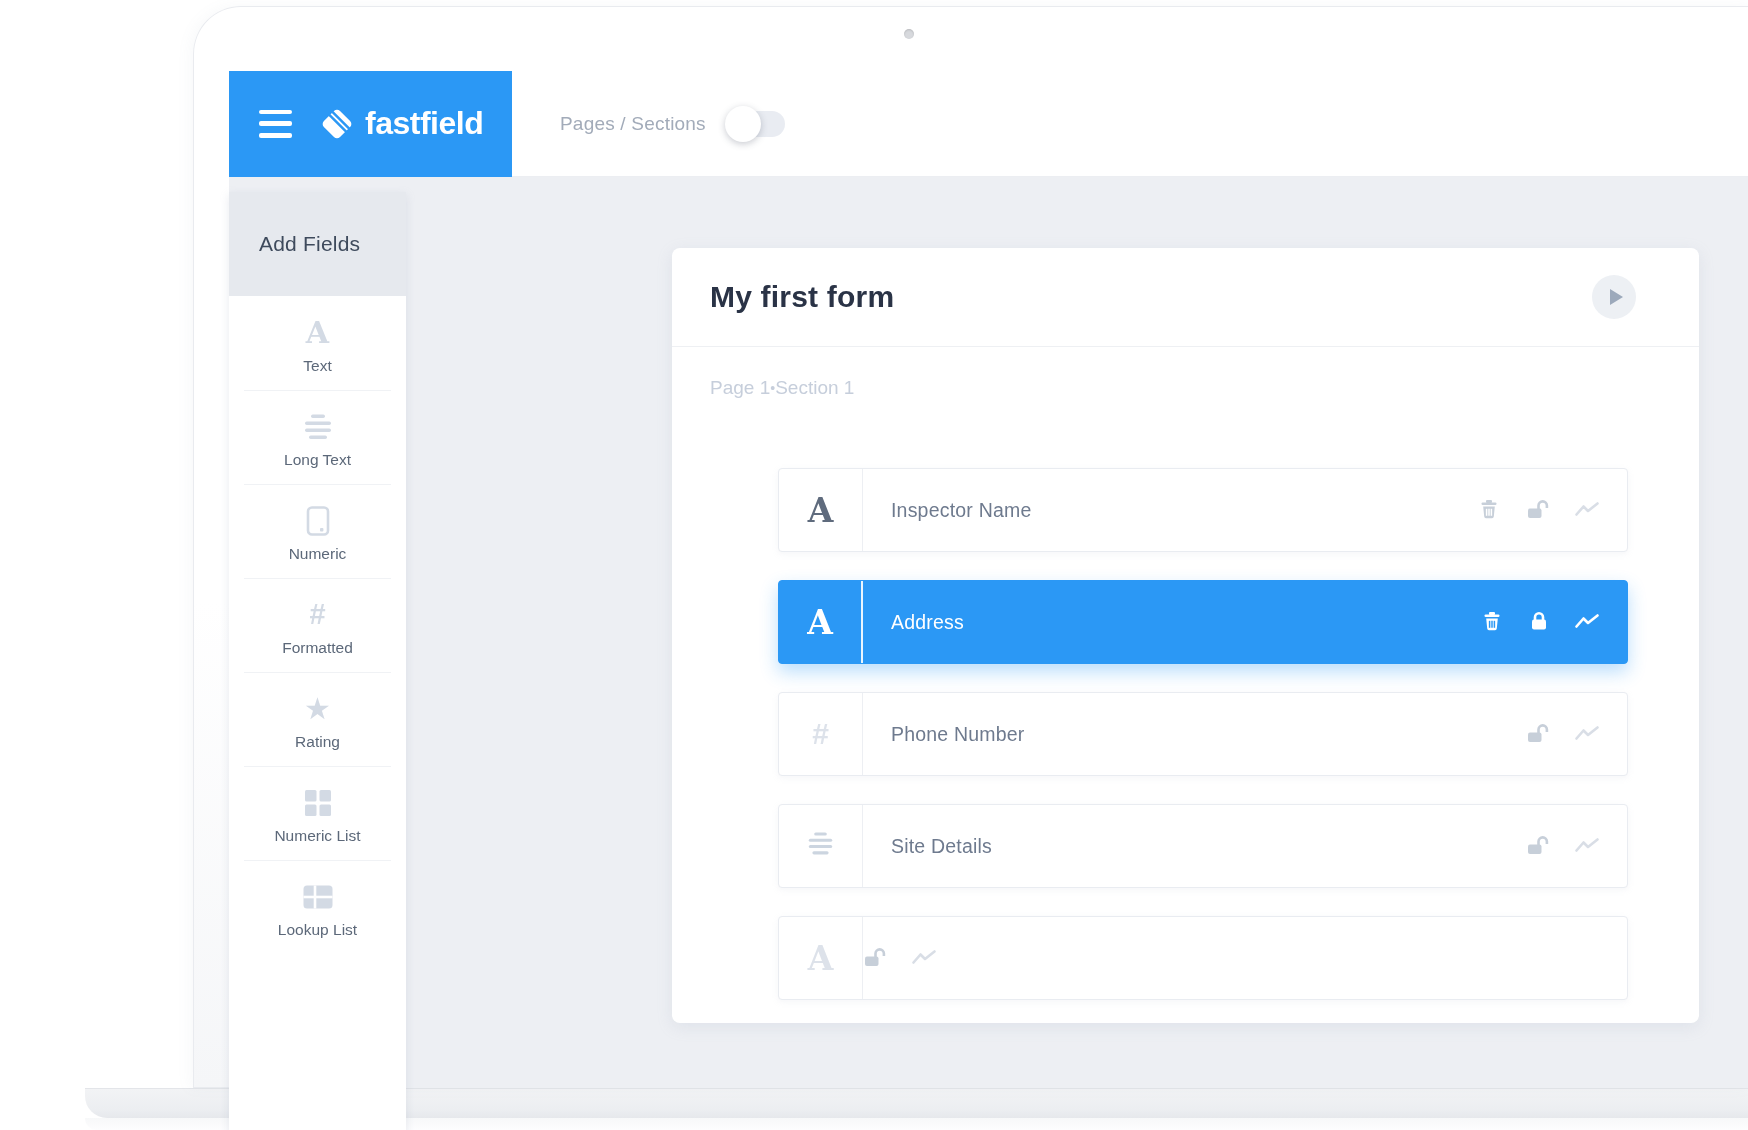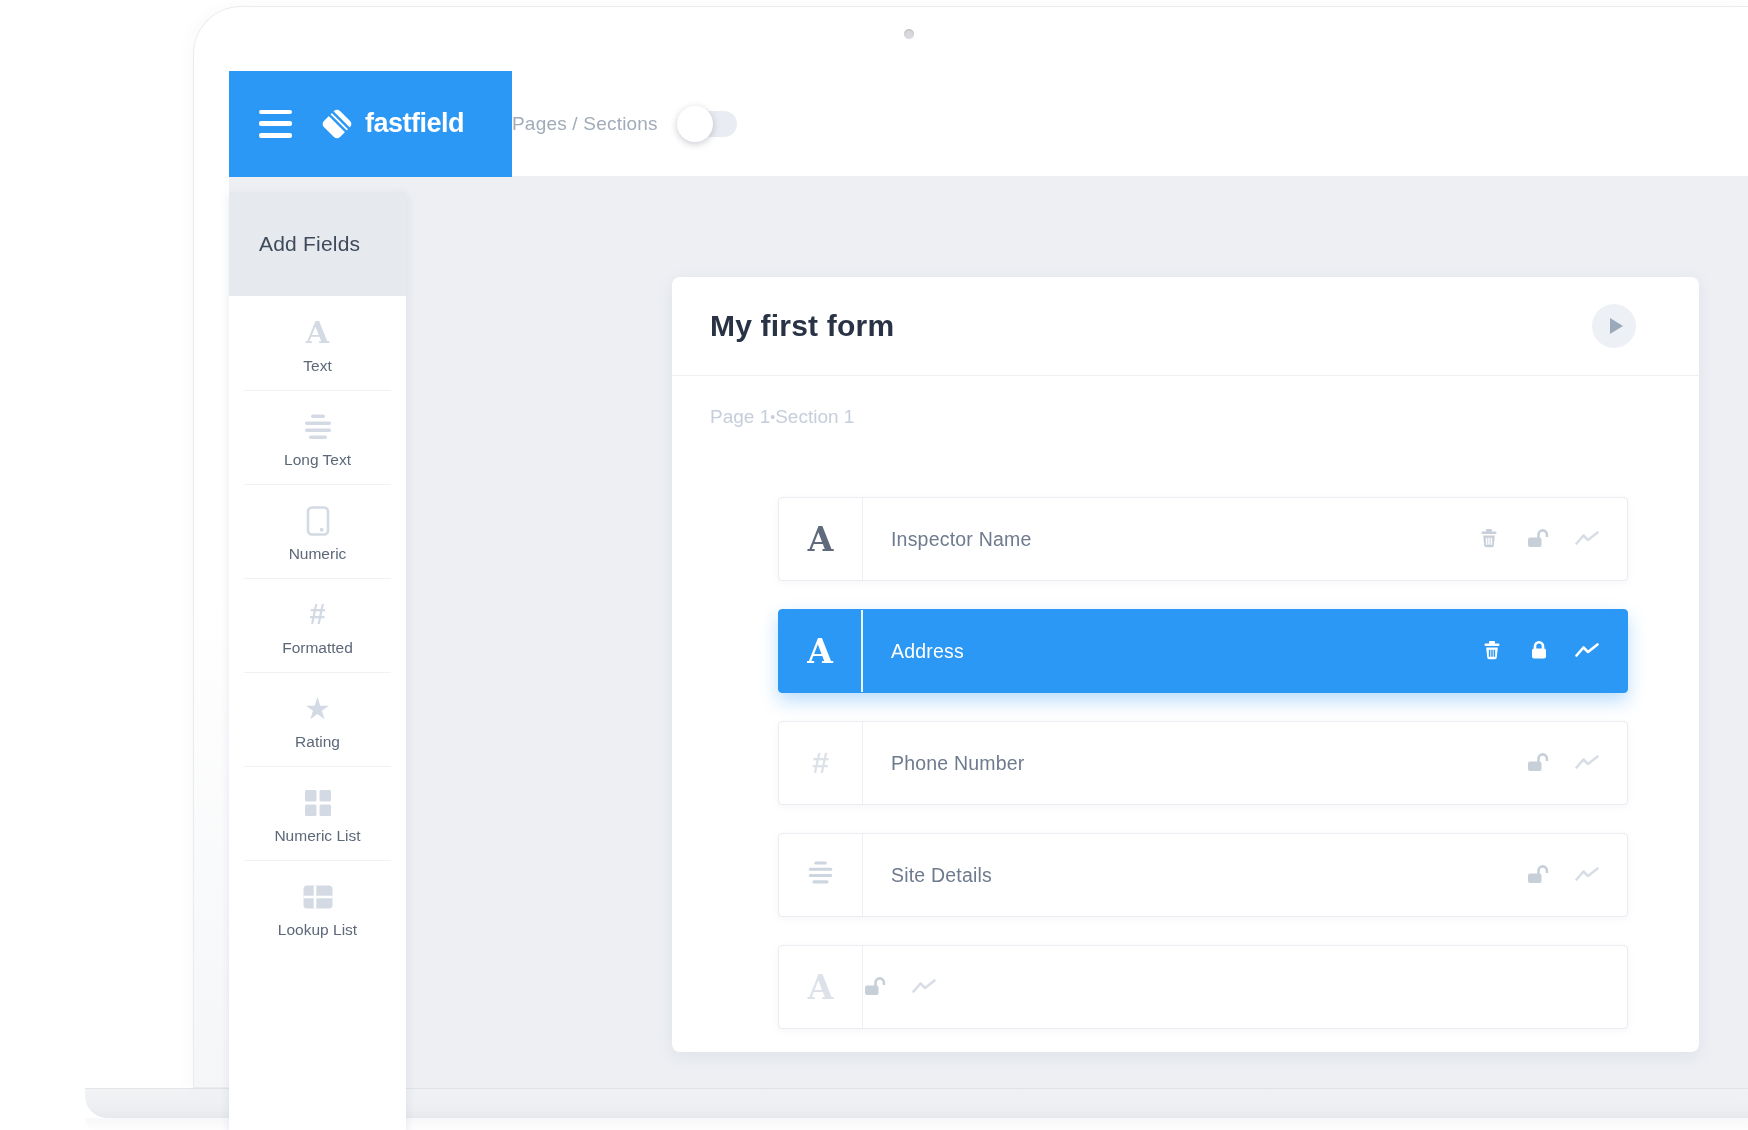--- a/index.html
+++ b/index.html
@@ -36,23 +36,23 @@
     display:flex; align-items:center;
   }
   .brand-block {
     width:283px; height:106px; background:#2b98f5;
     display:flex; align-items:center; padding-left:30px; flex:none;
   }
   .hamburger { width:33px; height:28px; background:none; border:none; cursor:pointer;
     display:flex; flex-direction:column; justify-content:space-between; }
   .hamburger span { display:block; width:33px; height:4.5px; background:#ffffff; border-radius:2px; }
   .logo { margin-left:26px; width:38px; height:38px; display:inline-flex; }
-  .brand { color:#ffffff; font-size:27px; font-weight:700; letter-spacing:-0.5px; margin-left:9px; }
-
-  .toggle-area { display:flex; align-items:center; }
+  .brand { color:#ffffff; font-size:32px; font-weight:700; letter-spacing:-0.5px; margin-left:9px; }
+
+  .toggle-area { display:flex; align-items:center; margin-left:48px; }
   .toggle-label { color:#a2abb9; font-size:19px; letter-spacing:0.2px; }
   .switch { position:relative; display:inline-block; width:57px; height:26px; margin-left:22px;
     background:#e9ecf2; border-radius:13px; cursor:pointer; }
   .switch .knob { position:absolute; left:-3px; top:-5px; width:36px; height:36px; border-radius:50%;
     background:#ffffff; box-shadow:0 2px 7px rgba(60,70,90,0.28); }
 
   
   .app-bg { position:absolute; left:35px; top:170px; width:1525px; height:911px; background:#edeff3; }
 
   .sidebar {
@@ -70,21 +70,21 @@
   .sb-item + .sb-item::before { content:""; position:absolute; top:0; left:15px; right:15px;
     height:1px; background:#f0f2f5; }
   .sb-icon { height:34px; display:flex; align-items:center; justify-content:center; color:#d3dae4; }
   .sb-icon .glyph-a { font-family:"DejaVu Serif", serif; font-weight:700; font-size:30px; line-height:1; }
   .sb-icon .glyph-hash { font-weight:700; font-size:29px; line-height:1; }
   .sb-icon .glyph-star { font-size:30px; line-height:1; }
   .sb-label { margin-top:7px; font-size:15.5px; color:#5c6879; }
 
   
   .card {
-    position:absolute; left:478px; top:270px; width:1027px; height:775px;
+    position:absolute; left:478px; top:241px; width:1027px; height:775px;
     background:#ffffff; border-radius:8px;
     box-shadow:0 4px 16px rgba(150,160,185,0.16);
   }
   .card-header { height:99px; border-bottom:1px solid #eef0f3; position:relative;
     display:flex; align-items:center; padding-left:38px; }
   .card-title { font-size:30px; font-weight:700; color:#2a3346; letter-spacing:0.2px; }
   .play {
     position:absolute; right:63px; top:27px; width:44px; height:44px; border-radius:50%;
     background:#edf0f4; border:none; cursor:pointer;
     display:flex; align-items:center; justify-content:center;

